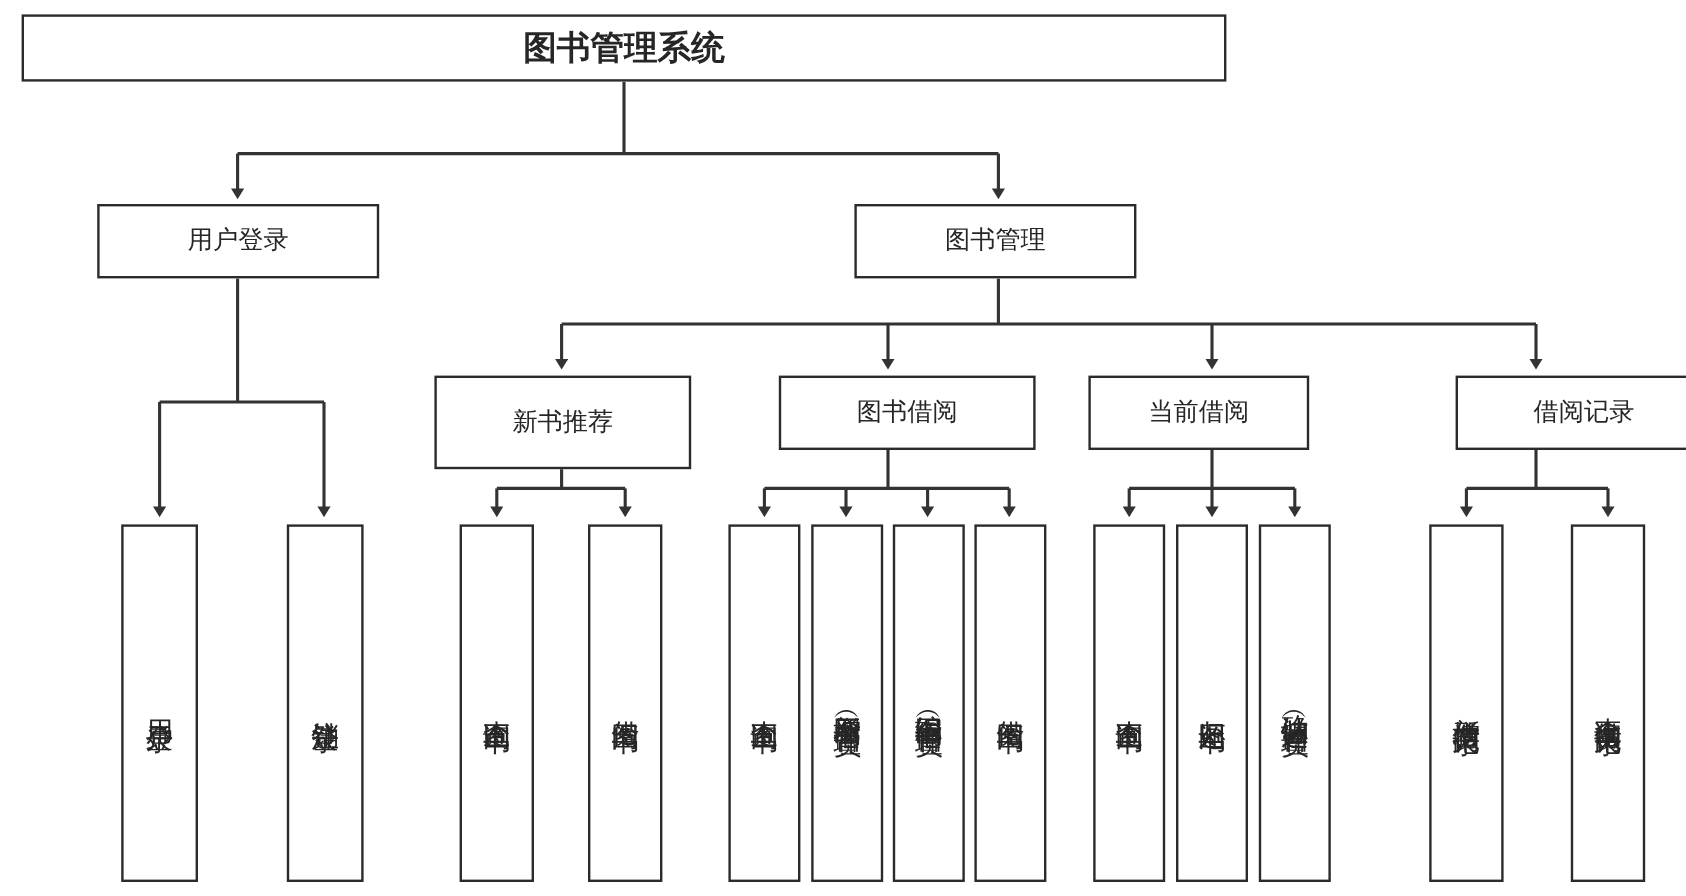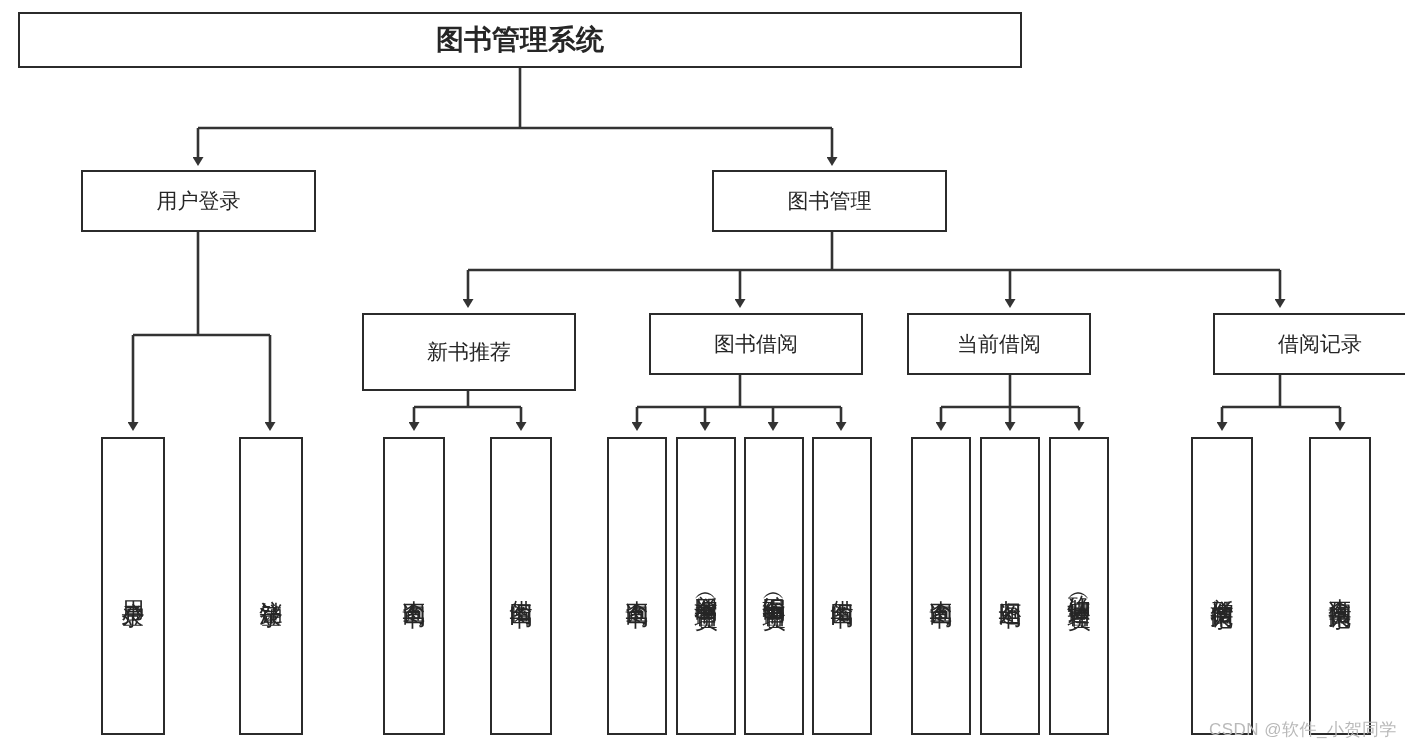--- a/index.html
+++ b/index.html
@@ -168,15 +168,14 @@
     <span class="lbl">确认归还（管理员）</span>
   </div>
 
   <div class="node vert" style="left:1191px;top:437px;width:62px;height:298px;">
     <span class="lbl">新增借阅记录</span>
   </div>
   <div class="node vert" style="left:1309px;top:437px;width:62px;height:298px;">
     <span class="lbl">查询借阅记录</span>
   </div>
 
-  <div id="watermark">CSDN @软件_小贺同学</div>
 
 </div>
 
 </body></html>

